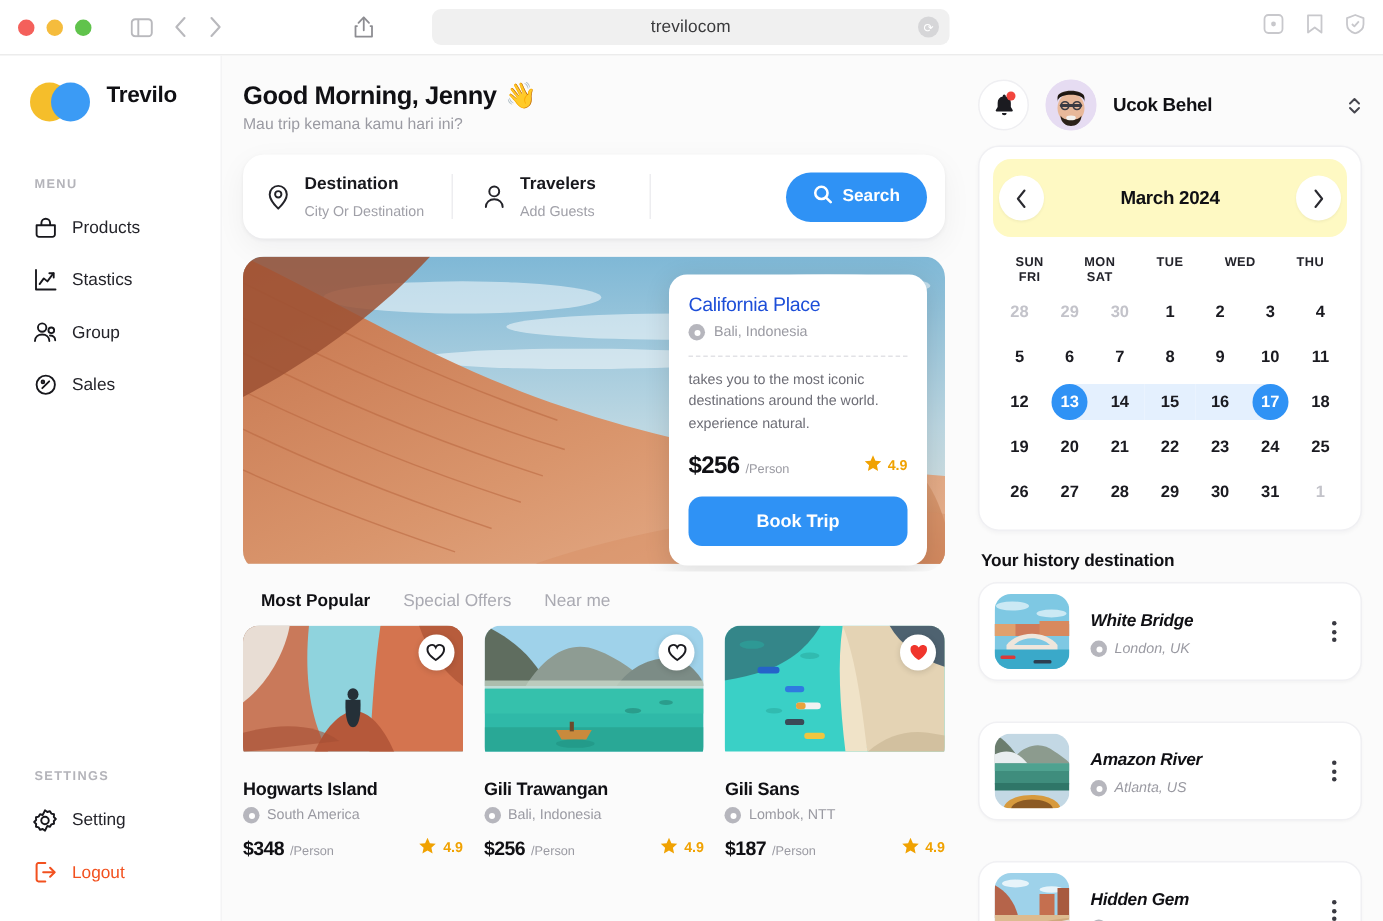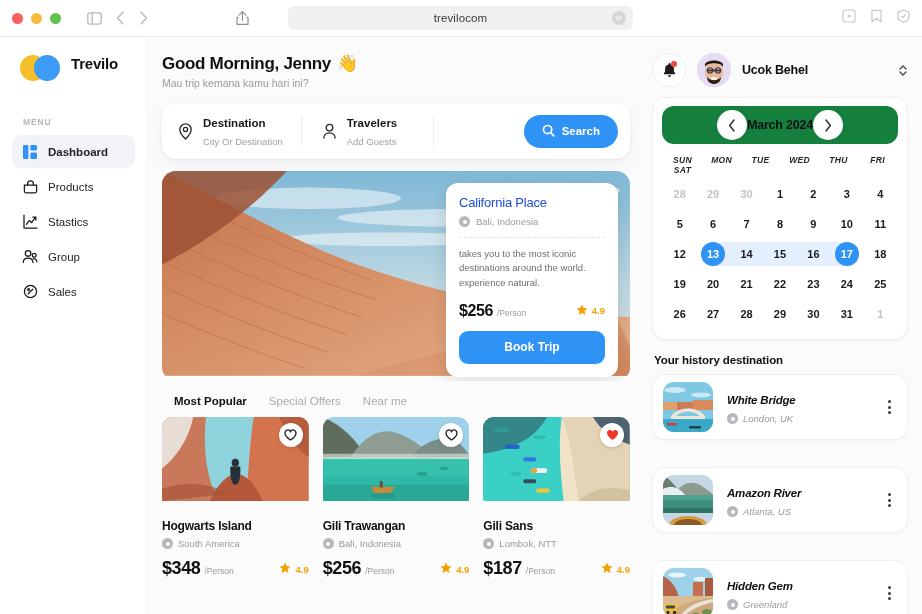--- a/index.html
+++ b/index.html
@@ -174,21 +174,21 @@
   }
   .dcard-img { position:absolute; inset:0; }
   .fav {
     position:absolute; right:6px; top:6px; width:24px; height:24px;
     border-radius:50%; background:#fff; display:flex; align-items:center; justify-content:center;
     box-shadow: 0 1px 4px rgba(0,0,0,.14); cursor:pointer;
   }
   .dcard-title { font-size: 12px; font-weight:700; color:#101014; margin-top:10px; letter-spacing:-.2px;}
   .dcard-loc { display:flex; align-items:center; gap:5px; margin-top:5px; font-size:9.5px; color:#9a9aa2; }
   .dcard-pricerow { display:flex; align-items:baseline; margin-top: 9px; }
-  .dcard-price { font-size: 18px; font-weight:800; color:#101014; letter-spacing:-.4px;}
+  .dcard-price { font-size: 13px; font-weight:800; color:#101014; letter-spacing:-.4px;}
   .dcard-per { font-size: 8.5px; color:#9a9aa2; margin-left: 4px; }
   .dcard-rate { margin-left:auto; display:flex; align-items:center; gap:4px; font-size:9.5px; color:#f0a202; font-weight:600;}
 
   
   .rightpanel {
     width: 278px; flex: 0 0 278px;
     padding: 16px 14px 0 8px;
     display: flex; flex-direction: column;
   }
   .userbar { display:flex; align-items:center; gap:11px; height:44px; }
@@ -206,35 +206,34 @@
   .uname { font-size: 12.5px; font-weight:700; color:#101014; letter-spacing:-.2px;}
   .updown { margin-left:auto; color:#55555d; display:flex; flex-direction:column; align-items:center; line-height:.62; font-size:9px; cursor:pointer;}
 
   .calcard {
     margin-top: 10px; background:#fff; border-radius: 14px;
     border: 1px solid #f0f0f3;
     box-shadow: 0 1px 3px rgba(20,20,40,.04);
     padding: 0 0 10px 0;
   }
   .calhead {
-    background:#15803d; border-radius: 12px;
-    height: 38px; margin: 8px 9px 0 9px;
-    display:flex; align-items:center; justify-content:center;
+    background:#fef9c3; border-radius: 12px;
+    height: 52px; margin: 8px 9px 0 9px;
+    display:flex; align-items:center; justify-content:space-between;
     padding: 0 4px;
   }
   .calnav {
     width:30px; height:30px; border-radius:50%; background:#fff;
     display:flex; align-items:center; justify-content:center; color:#2a2a30; cursor:pointer;
     box-shadow: 0 1px 2px rgba(0,0,0,.05);
   }
   .caltitle { font-size: 12.5px; font-weight:700; color:#101014; letter-spacing:-.2px;}
   .dow {
-    display:grid; grid-template-columns: repeat(6,1fr);
+    display:grid; grid-template-columns: repeat(5,1fr);
     padding: 11px 10px 0 10px;
-    font-style: italic;
   }
   .dow span { text-align:center; font-size:8.5px; font-weight:700; color:#23232a; letter-spacing:.3px;}
   .grid {
     display:grid; grid-template-columns: repeat(7,1fr);
     padding: 4px 10px 0 10px; row-gap: 0;
   }
   .daycell {
     height: 30px; display:flex; align-items:center; justify-content:center;
     position: relative; font-size: 11px; font-weight:700; color:#1a1a20; cursor:pointer;
   }
@@ -339,30 +338,20 @@
       <span class="brand-mark">
         <span class="c1"></span>
           <span class="c2"></span>
       </span>
       <span class="brand-name">Trevilo</span>
     </div>
 
     <div class="sec-label">MENU</div>
 
     <nav class="nav">
-      <div class="nav-item active">
-        <span class="ico">
-          <svg width="14" height="14" viewBox="0 0 14 14" fill="currentColor">
-              <rect x="0" y="0" width="5.4" height="14" rx="1.3"></rect>
-              <rect x="7.4" y="0" width="6.6" height="5.6" rx="1.3"></rect>
-              <rect x="7.4" y="7.6" width="6.6" height="6.4" rx="1.3"></rect>
-            </svg>
-        </span>
-        <span>Dashboard</span>
-      </div>
       <div class="nav-item">
         <span class="ico">
           <svg width="15" height="15" viewBox="0 0 15 15" fill="none" stroke="currentColor" stroke-width="1.25" stroke-linejoin="round">
               <path d="M1.4 6.2h12.2v6.1a1.6 1.6 0 0 1-1.6 1.6H3a1.6 1.6 0 0 1-1.6-1.6z"></path>
               <path d="M4.6 6.2V4.7a2.9 2.9 0 0 1 5.8 0v1.5"></path>
             </svg>
         </span>
         <span>Products</span>
       </div>
       <div class="nav-item">
@@ -393,20 +382,44 @@
               <line x1="5.2" y1="9.8" x2="9.8" y2="5.2"></line>
               <circle cx="5.6" cy="5.6" r="0.9"></circle>
             </svg>
         </span>
         <span>Sales</span>
       </div>
     </nav>
 
     <div class="spacer"></div>
 
+    <div class="settings-block">
+      <div class="sec-label">SETTINGS</div>
+      <nav class="nav">
+        <div class="nav-item">
+          <span class="ico">
+            <svg width="16" height="16" viewBox="0 0 16 16" fill="none" stroke="currentColor" stroke-width="1.3" stroke-linejoin="round">
+                <circle cx="8" cy="8" r="2.5"></circle>
+                <path d="M8 1.2l1.5 1.1 1.8-.5.9 1.6 1.8.4-.1 1.9 1.3 1.3-1.3 1.3.1 1.9-1.8.4-.9 1.6-1.8-.5L8 14.8l-1.5-1.1-1.8.5-.9-1.6-1.8-.4.1-1.9L0.8 9l1.3-1.3-.1-1.9 1.8-.4.9-1.6 1.8.5z"></path>
+              </svg>
+          </span>
+          <span>Setting</span>
+        </div>
+        <div class="nav-item danger">
+          <span class="ico">
+            <svg width="15" height="15" viewBox="0 0 15 15" fill="none" stroke="currentColor" stroke-width="1.35" stroke-linecap="round" stroke-linejoin="round">
+                <path d="M7.2 1.4H2.6a1.2 1.2 0 0 0-1.2 1.2v9.8a1.2 1.2 0 0 0 1.2 1.2h4.6"></path>
+                <polyline points="10.4,4.5 13.4,7.5 10.4,10.5"></polyline>
+                <line x1="5.8" y1="7.5" x2="13.2" y2="7.5"></line>
+              </svg>
+          </span>
+          <span>Logout</span>
+        </div>
+      </nav>
+    </div>
   </aside>
 
   <main class="main">
 
     <div class="greeting">
       <div class="greet-title">
         <span>Good Morning, Jenny</span>
         <span>👋</span>
       </div>
       <div class="greet-sub">Mau trip kemana kamu hari ini?</div>

